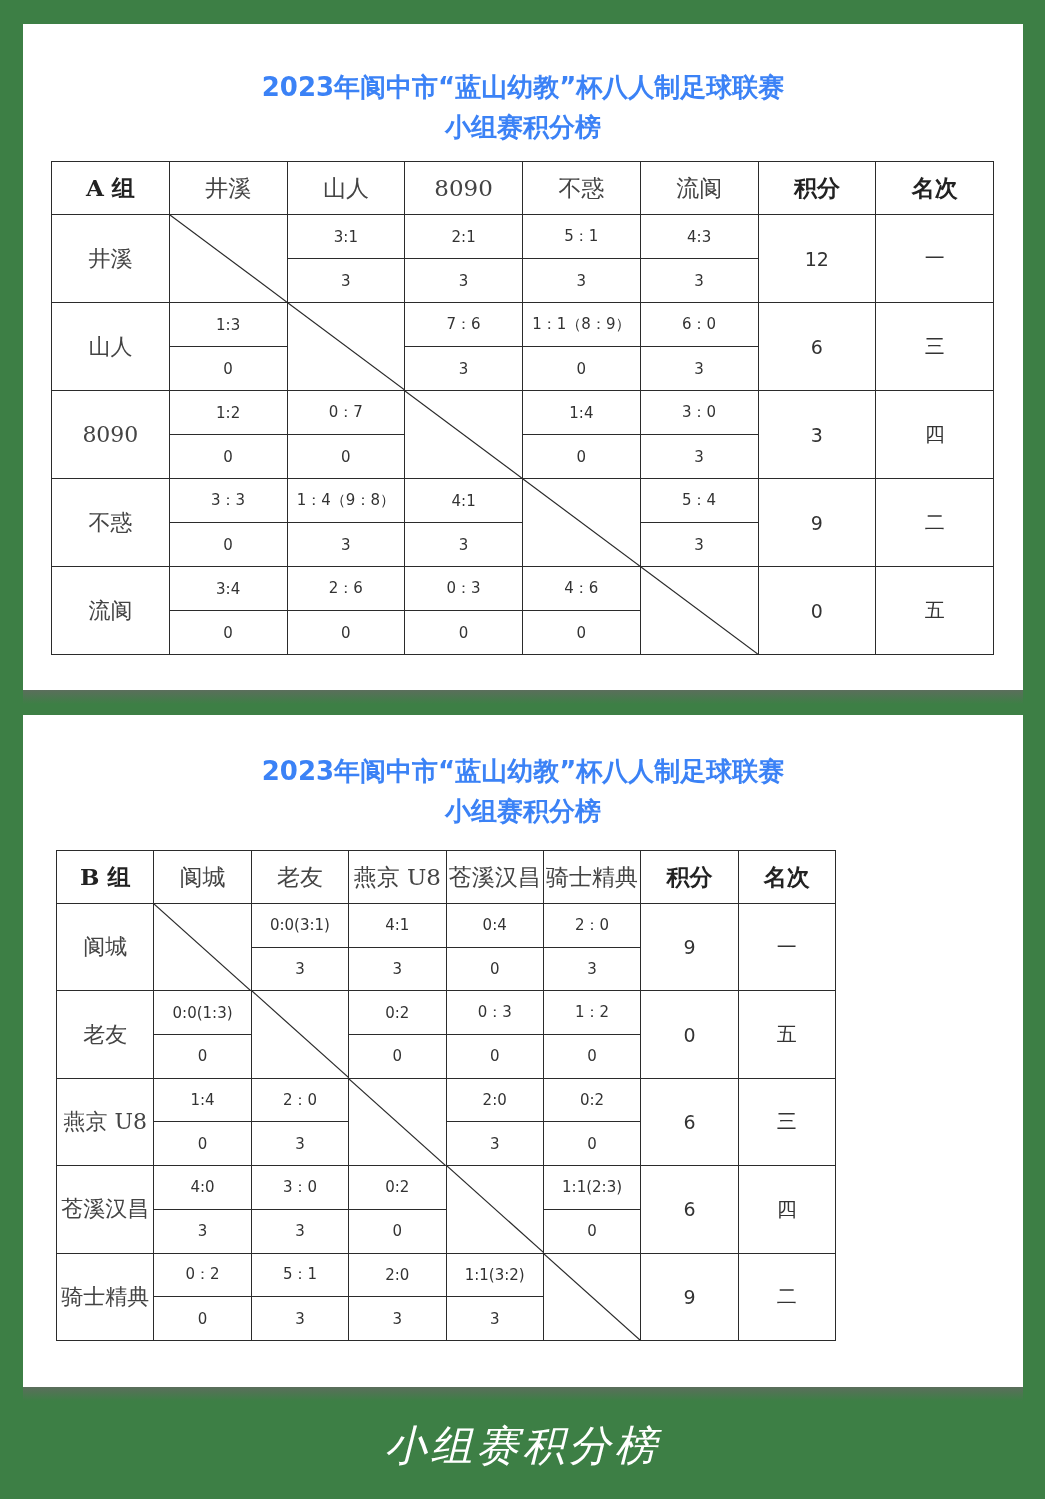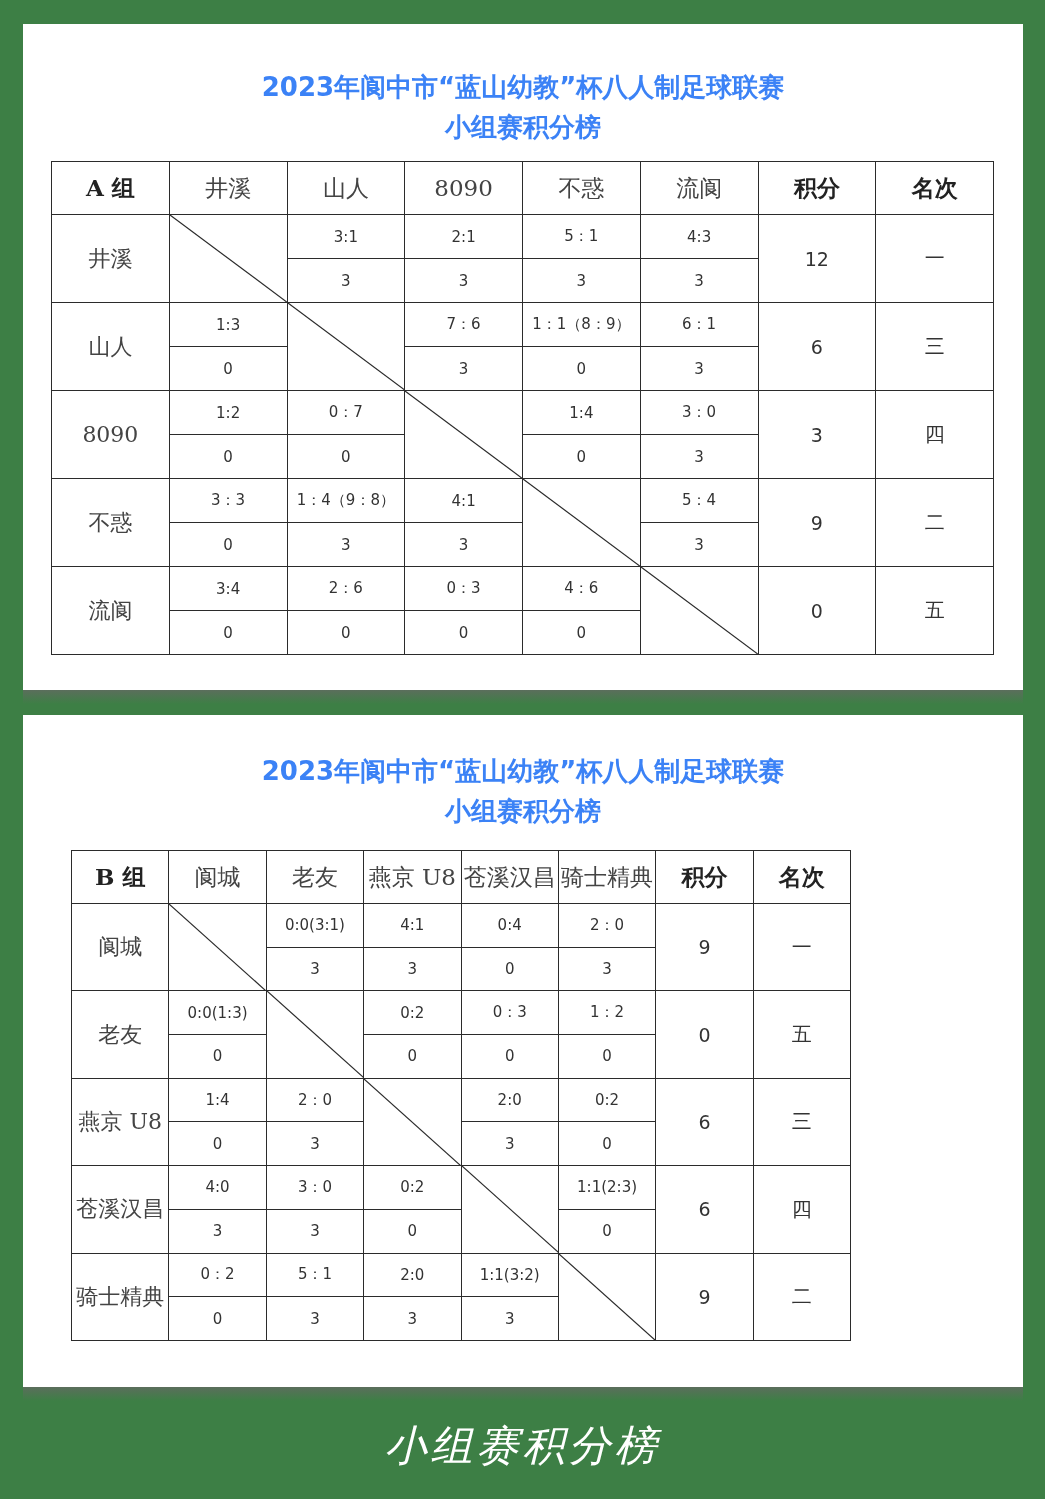--- a/index.html
+++ b/index.html
@@ -117,21 +117,21 @@
         <tr style="height:44px">
           <td class="team" rowspan="2">山人</td>
           <td>1:3</td>
           <td class="diag" rowspan="2">
             <svg preserveAspectRatio="none" viewBox="0 0 100 100">
               <line x1="0" y1="0" x2="100" y2="100" stroke="#2b2b2b" stroke-width="1.2" vector-effect="non-scaling-stroke"></line>
             </svg>
           </td>
           <td>7：6</td>
           <td>1：1（8：9）</td>
-          <td>6：1</td>
+          <td>6：0</td>
           <td class="pts" rowspan="2">6</td>
           <td class="rank" rowspan="2">三</td>
         </tr>
         <tr style="height:44px">
           <td>0</td>
           <td>3</td>
           <td>0</td>
           <td>3</td>
         </tr>
         <tr style="height:44px">
@@ -198,21 +198,21 @@
     </table>
 </div>
 
 <div class="shade" style="top:690px;"></div>
 
 <div class="panel panel-b">
   <div class="title" style="top:36px;">
     <span class="l1">2023年阆中市“蓝山幼教”杯八人制足球联赛</span>
     <span class="l2">小组赛积分榜</span>
   </div>
-  <table class="grid" id="table-b" style="left:48px; top:135px; width:780px;">
+  <table class="grid" id="table-b" style="left:33px; top:135px; width:780px;">
       <colgroup>
         <col>
         <col>
         <col>
         <col>
         <col>
         <col>
         <col>
         <col>
       </colgroup>

